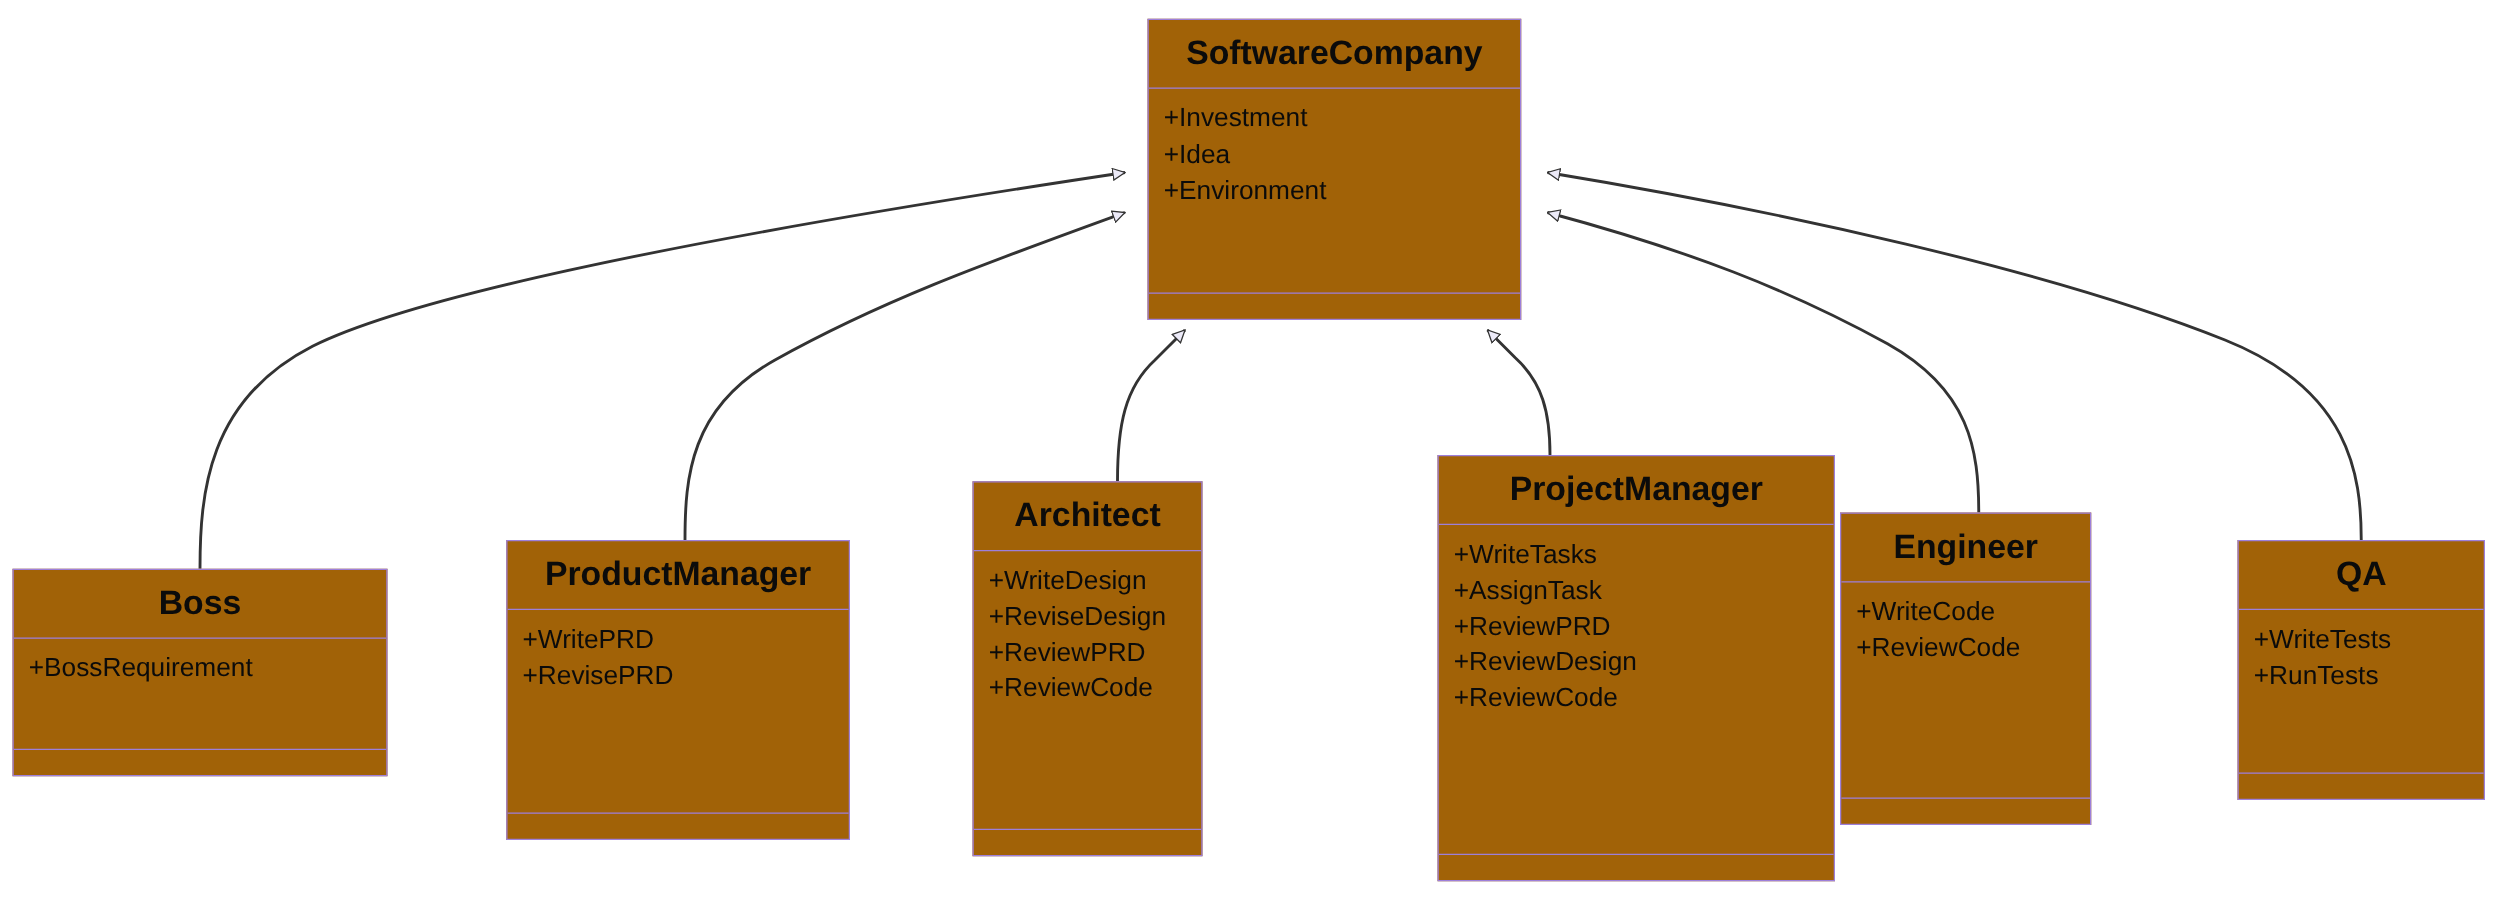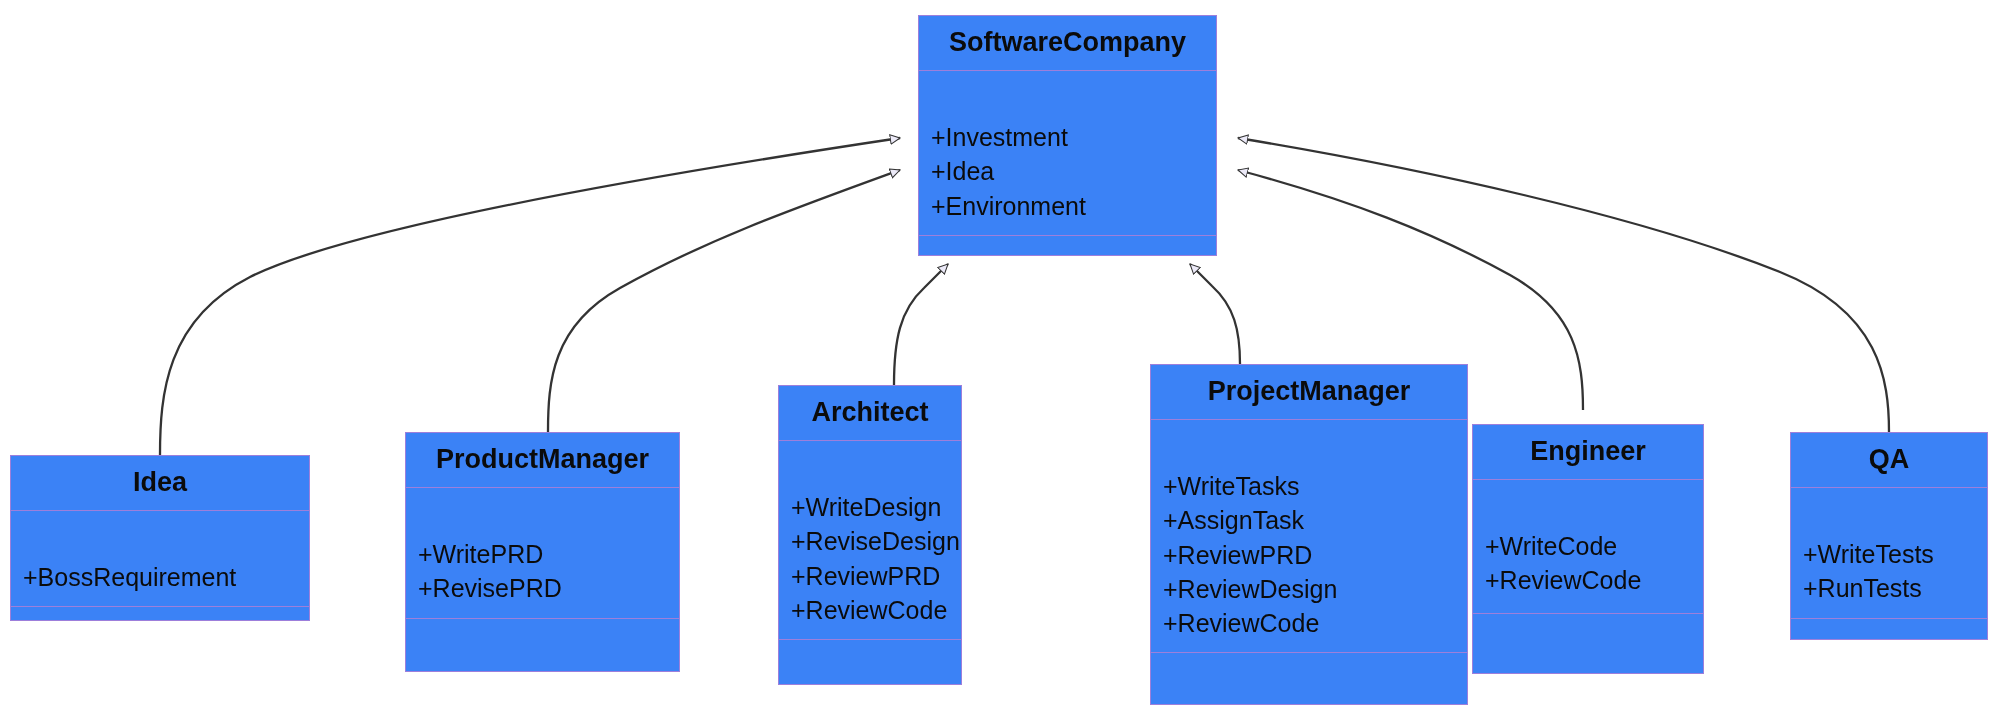--- a/index.html
+++ b/index.html
@@ -22,46 +22,45 @@
     position: absolute;
     left: 0;
     top: 0;
     width: 2003px;
     height: 722px;
     pointer-events: none;
   }
   .uml-class {
     position: absolute;
     box-sizing: border-box;
-    background: #3b82f6;
+    background: #a16207;
     border: 1.6px solid #9D7FDB;
     display: flex;
     flex-direction: column;
     overflow: hidden;
-    gap: 39px;
   }
   .uml-title {
     box-sizing: border-box;
     text-align: center;
     font-weight: bold;
     font-size: 27px;
     color: #0b0b0b;
     line-height: 1;
     padding: 13px 10px 14px 10px;
     border-bottom: 1.6px solid #9D7FDB;
     white-space: nowrap;
   }
   .uml-members {
     box-sizing: border-box;
     padding: 10px 12px 12px 12px;
     border-bottom: 1.6px solid #9D7FDB;
     flex: 1 1 auto;
   }
   .uml-member {
-    font-size: 25px;
+    font-size: 21px;
     color: #0b0b0b;
     line-height: 1.37;
     white-space: nowrap;
   }
   .uml-methods {
     box-sizing: border-box;
     height: 20px;
     flex: 0 0 auto;
   }
 </style>
@@ -97,21 +96,21 @@
     <div class="uml-title">SoftwareCompany</div>
     <div class="uml-members">
       <div class="uml-member">+Investment</div>
       <div class="uml-member">+Idea</div>
       <div class="uml-member">+Environment</div>
     </div>
     <div class="uml-methods"></div>
   </div>
 
   <div class="uml-class" style="left:10px; top:455px; width:300px; height:166px;">
-    <div class="uml-title">Idea</div>
+    <div class="uml-title">Boss</div>
     <div class="uml-members">
       <div class="uml-member">+BossRequirement</div>
     </div>
     <div class="uml-methods"></div>
   </div>
 
   <div class="uml-class" style="left:405px; top:432px; width:275px; height:240px;">
     <div class="uml-title">ProductManager</div>
     <div class="uml-members">
       <div class="uml-member">+WritePRD</div>
@@ -136,21 +135,21 @@
     <div class="uml-members">
       <div class="uml-member">+WriteTasks</div>
       <div class="uml-member">+AssignTask</div>
       <div class="uml-member">+ReviewPRD</div>
       <div class="uml-member">+ReviewDesign</div>
       <div class="uml-member">+ReviewCode</div>
     </div>
     <div class="uml-methods"></div>
   </div>
 
-  <div class="uml-class" style="left:1472px; top:424px; width:232px; height:250px;">
+  <div class="uml-class" style="left:1472px; top:410px; width:201px; height:250px;">
     <div class="uml-title">Engineer</div>
     <div class="uml-members">
       <div class="uml-member">+WriteCode</div>
       <div class="uml-member">+ReviewCode</div>
     </div>
     <div class="uml-methods"></div>
   </div>
 
   <div class="uml-class" style="left:1790px; top:432px; width:198px; height:208px;justify-content:space-between;">
     <div class="uml-title">QA</div>

